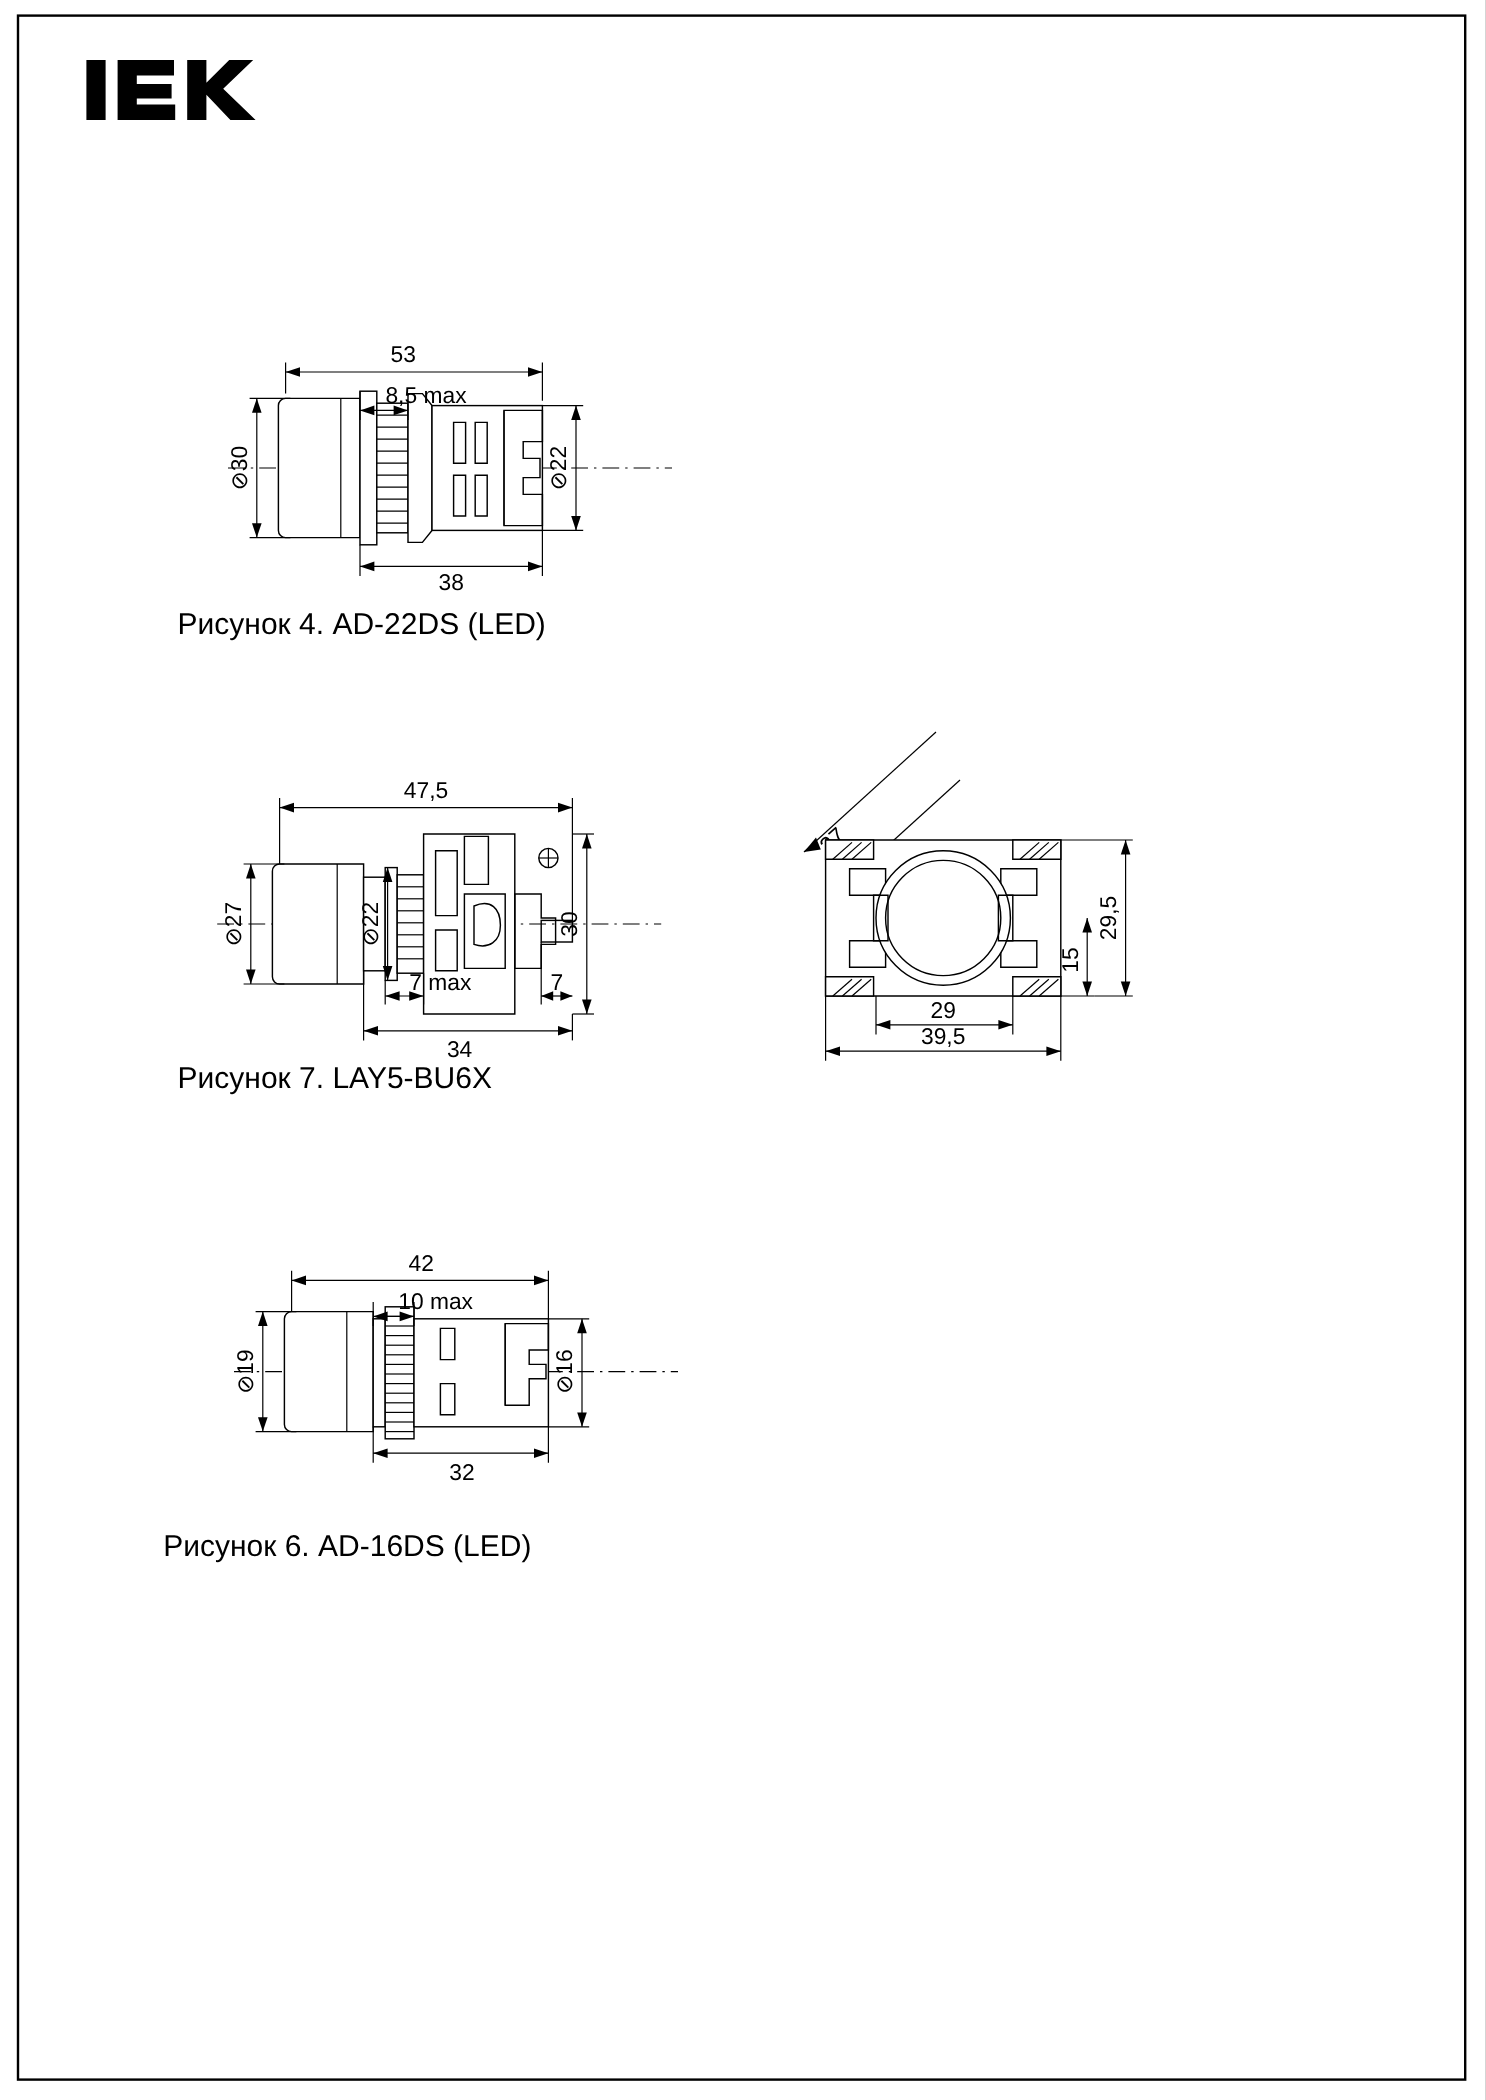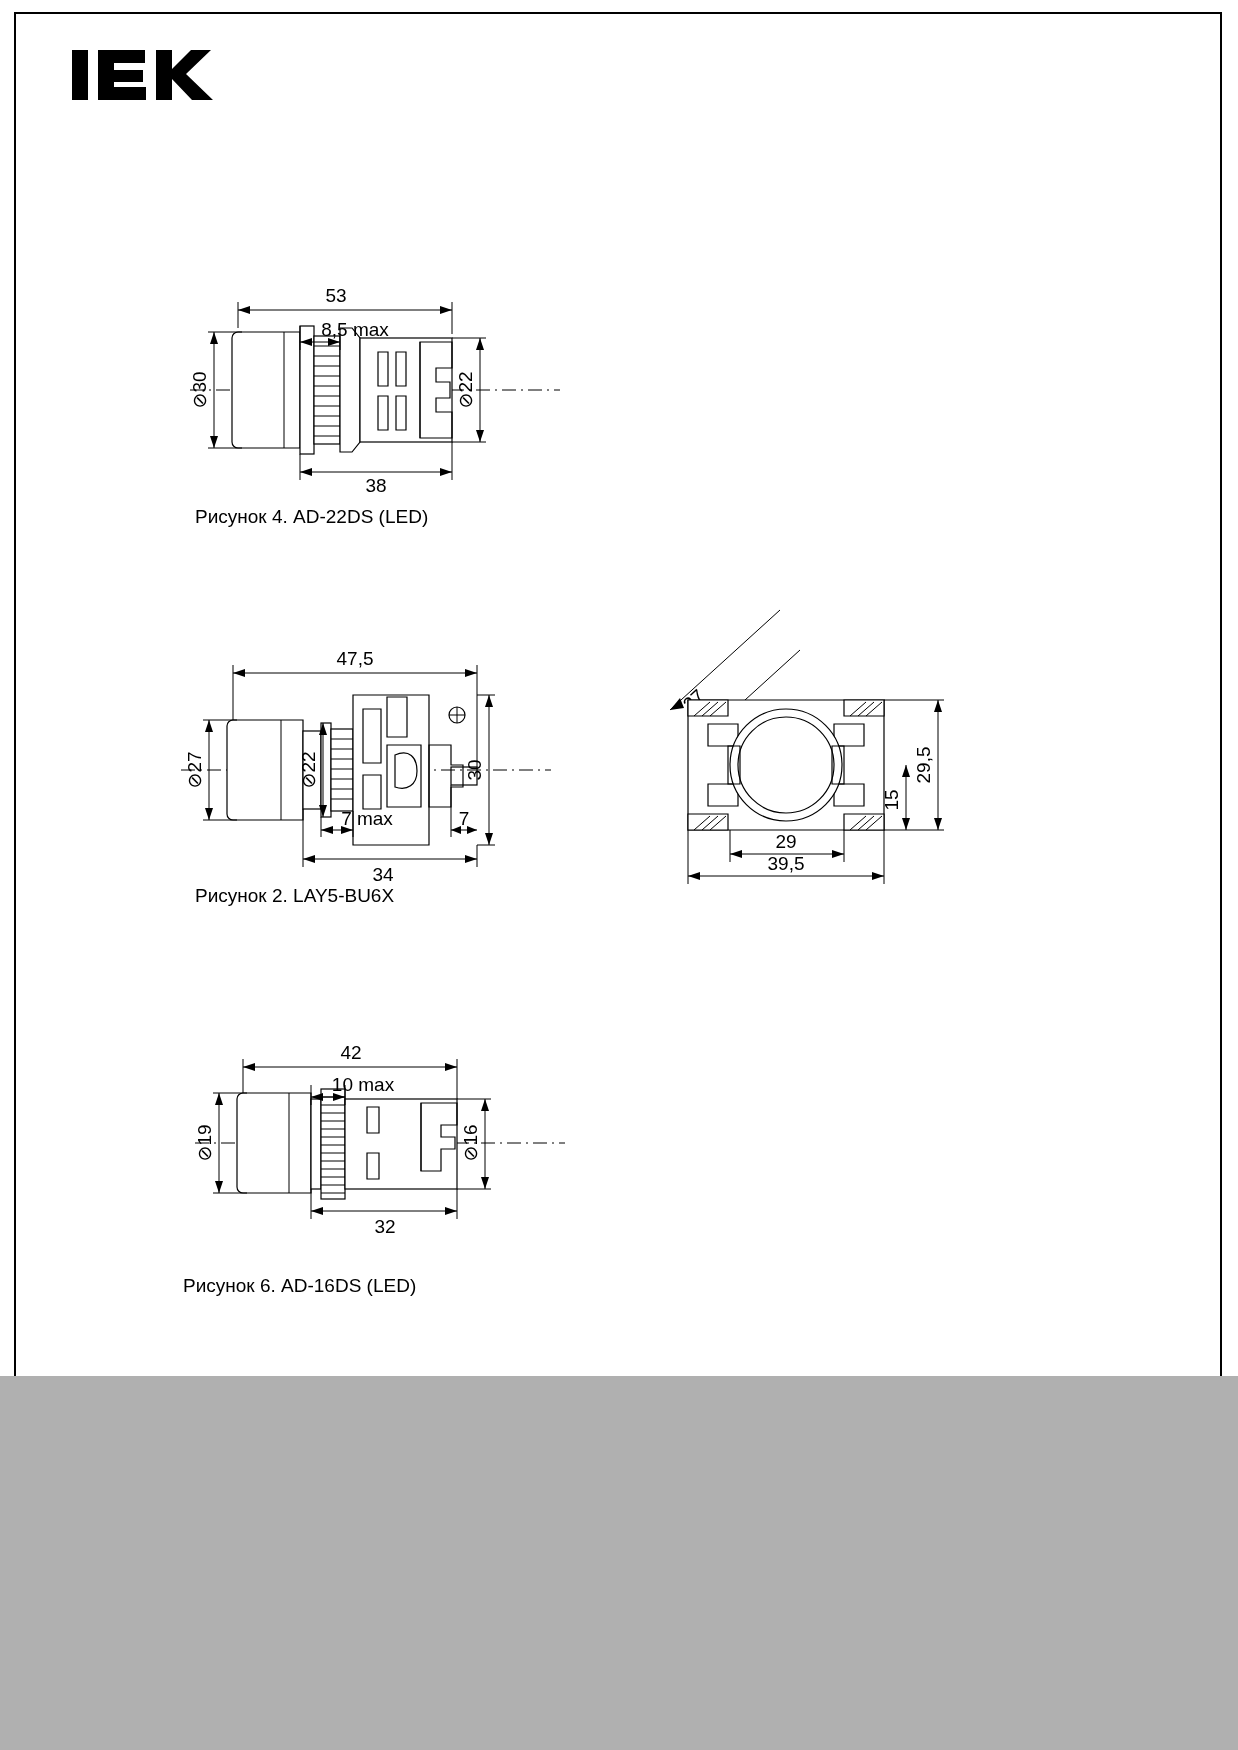--- a/index.html
+++ b/index.html
@@ -1,41 +1,40 @@
 <!DOCTYPE html>
 <html><head>
 <meta charset="utf-8">
 <style>
   html,body{margin:0;padding:0;background:#b0b0b0;}
   body{font-family:"Liberation Sans", sans-serif;}
   .page{
     position:relative;
-    width:1238px;height:1376px;
+    width:1238px;height:1750px;
     background:#ffffff;
     margin:0 auto;
     overflow:hidden;
   }
   .page-border{
     position:absolute;left:14px;top:12px;
     width:1208px;height:1722px;
     border:2px solid #000;
     box-sizing:border-box;
   }
   
   .logo{
     position:absolute;left:72px;top:44px;
     width:135px;height:62px;
   }
   
   .caption{
     position:absolute;
-    font-size:19px;
+    font-size:25px;
     color:#000;
     white-space:nowrap;
-    margin-left:47px;
   }
   
   .drawing{position:absolute;}
   svg{display:block;overflow:visible;}
   .ln-thin{stroke:#000;stroke-width:1;fill:none;}
   .dash{stroke:#000;stroke-width:1;fill:none;stroke-dasharray:14 5 2 5;}
   .dim{stroke:#000;stroke-width:1;fill:none;}
   .fillw{fill:#ffffff;stroke:#000;stroke-width:1.2;}
   .fillnone{fill:none;stroke:#000;stroke-width:1.2;}
   .txt{font-family:"Liberation Sans", sans-serif;font-size:19px;fill:#000;}
@@ -281,21 +280,21 @@
 
       <line class="dim" x1="288" y1="100" x2="288" y2="230"></line>
       <path d="M288 100 l-4 12 h8 z" fill="#000"></path>
       <path d="M288 230 l-4 -12 h8 z" fill="#000"></path>
       <line class="dim" x1="234" y1="100" x2="294" y2="100"></line>
       <line class="dim" x1="262" y1="230" x2="294" y2="230"></line>
       <text class="txt" x="280" y="165" text-anchor="middle" transform="rotate(-90 280 165)">29,5</text>
     </svg>
   </div>
 
-  <div class="caption" style="left:148px;top:885px;">Рисунок 2. LAY5-BU6X</div>
+  <div class="caption" style="left:148px;top:885px;">Рисунок 7. LAY5-BU6X</div>
 
   <div class="drawing" style="left:185px;top:995px;">
     <svg width="420" height="260" viewBox="0 0 420 260">
       <line class="dash" x1="10" y1="148" x2="380" y2="148"></line>
 
       <path class="fillw" d="M58 98 h68 v100 h-68 a6 6 0 0 1 -6 -6 v-88 a6 6 0 0 1 6 -6 z"></path>
       <line class="ln-thin" x1="104" y1="98" x2="104" y2="198"></line>
 
       <rect class="fillw" x="126" y="104" width="10" height="90"></rect>
 

